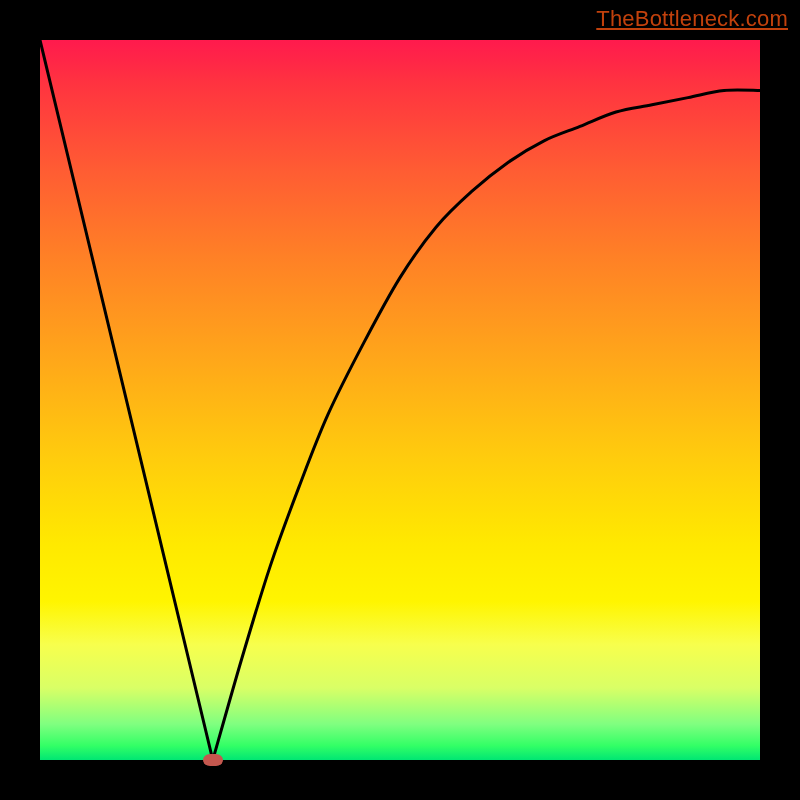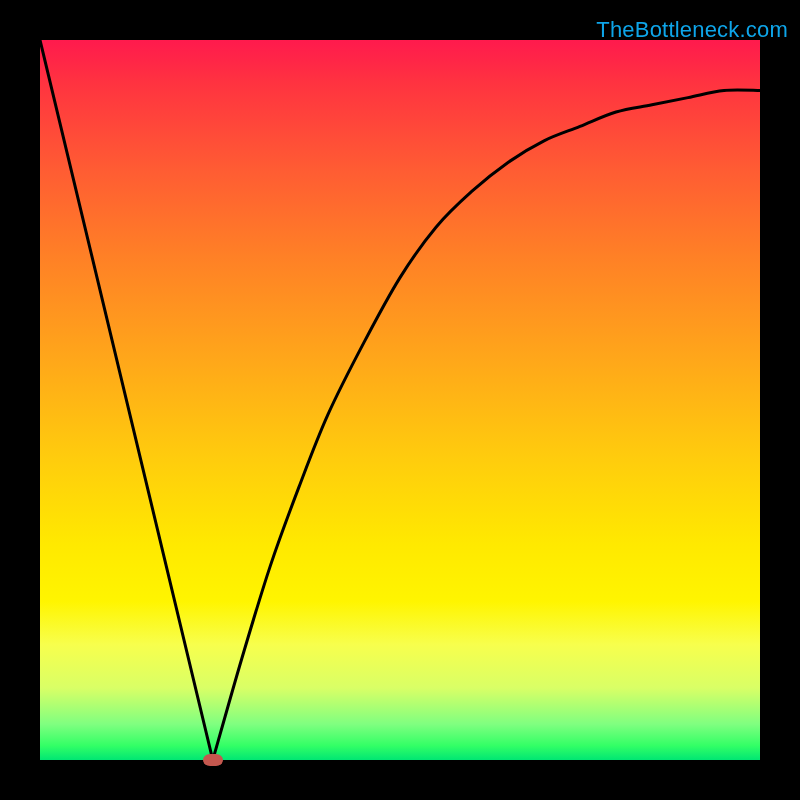--- a/index.html
+++ b/index.html
@@ -34,26 +34,27 @@
       #fff500 78%,
       #f7ff4d 84%,
       #d9ff66 90%,
       #80ff80 95%,
       #33ff66 98%,
       #00e673 100%
     );
   }
   .watermark {
     position: absolute;
-    top: 17px;
+    top: 6px;
     right: 12px;
-    color: #0ea5e9;
+    color: #c2410c;
     font-size: 22px;
     font-weight: 500;
     letter-spacing: 0.2px;
+    text-decoration: underline;
   }
   svg.curve {
     position: absolute;
     left: 0;
     top: 0;
     width: 720px;
     height: 720px;
   }
   .marker {
     position: absolute;

